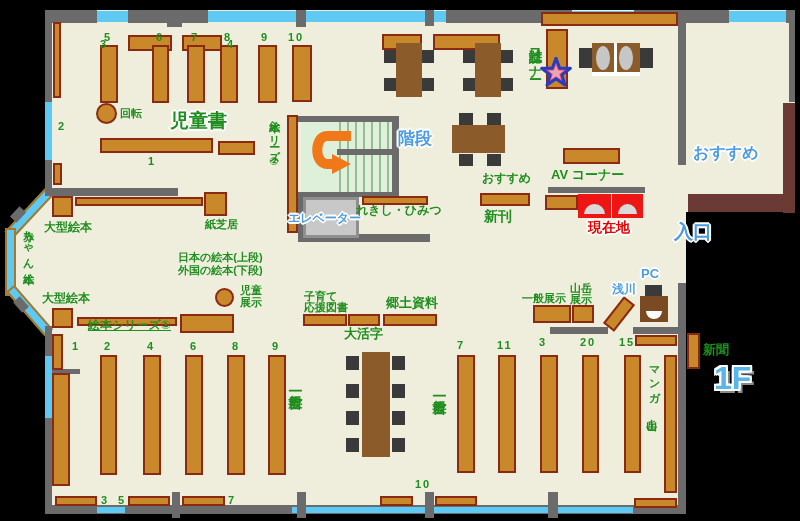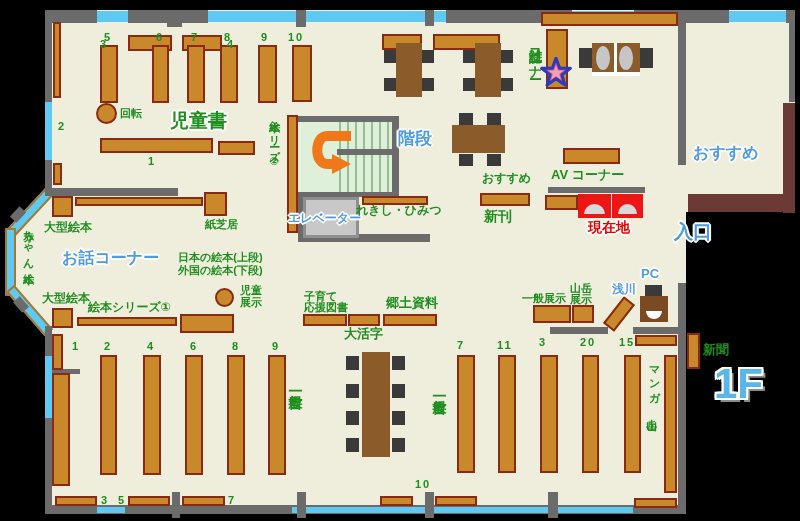--- a/index.html
+++ b/index.html
@@ -215,29 +215,28 @@
   <div class="gl num" style="left:191px;top:31px;">7</div>
   <div class="gl num" style="left:224px;top:31px;">8</div>
   <div class="gl num" style="left:261px;top:31px;">9</div>
   <div class="gl num" style="left:288px;top:31px;">10</div>
   <div class="gl num" style="left:58px;top:120px;">2</div>
   <div class="gl num" style="left:148px;top:155px;">1</div>
   <div class="gl" style="left:120px;top:107px;">回転</div>
   <div class="gl ol" style="left:170px;top:110px;font-size:19px;">児童書</div>
   <div class="gl" style="left:205px;top:218px;">紙芝居</div>
   <div class="gl" style="left:44px;top:221px;font-size:12px;">大型絵本</div>
-  <div class="bl ol" style="left:62px;top:248px;font-size:16px;">お話コーナー</div>
   <div class="gl vt" style="left:22px;top:222px;height:104px;">赤ちゃん絵本</div>
   <div class="gl vt" style="left:268px;top:112px;height:124px;">絵本シリーズ②</div>
   <div class="gl" style="left:178px;top:251px;">日本の絵本(上段)</div>
   <div class="gl" style="left:178px;top:264px;">外国の絵本(下段)</div>
   <div class="gl" style="left:240px;top:284px;">児童</div>
   <div class="gl" style="left:240px;top:296px;">展示</div>
   <div class="gl" style="left:42px;top:292px;font-size:12px;">大型絵本</div>
-  <div class="gl" style="left:88px;top:301px;font-size:12px;">絵本シリーズ①</div>
+  <div class="gl" style="left:88px;top:319px;font-size:12px;text-decoration:underline;">絵本シリーズ①</div>
   <div class="bl ol" style="left:398px;top:127px;font-size:17px;">階段</div>
   <div class="bl ol" style="left:288px;top:210px;font-size:12px;">エレベーター</div>
   <div class="gl" style="left:356px;top:204px;font-size:12px;">れきし・ひみつ</div>
   <div class="gl" style="left:482px;top:172px;font-size:12px;">おすすめ</div>
   <div class="gl" style="left:484px;top:208px;font-size:14px;">新刊</div>
   <div class="gl vt" style="left:527px;top:38px;height:96px;font-size:13px;">雑誌コーナー</div>
   <div class="gl" style="left:551px;top:168px;font-size:13px;">AV コーナー</div>
   <div class="rl ol" style="left:588px;top:219px;">現在地</div>
   <div class="bl ol" style="left:693px;top:143px;font-size:16px;">おすすめ</div>
   <div class="bl ol" style="left:674px;top:219px;font-size:19px;">入口</div>
@@ -263,15 +262,15 @@
   <div class="gl num" style="left:539px;top:336px;">3</div>
   <div class="gl num" style="left:580px;top:336px;">20</div>
   <div class="gl num" style="left:619px;top:336px;">15</div>
   <div class="gl num" style="left:101px;top:494px;">3</div>
   <div class="gl num" style="left:118px;top:494px;">5</div>
   <div class="gl num" style="left:228px;top:494px;">7</div>
   <div class="gl num" style="left:415px;top:478px;">10</div>
   <div class="gl vt" style="left:648px;top:358px;height:64px;">マンガ</div>
   <div class="gl vt" style="left:645px;top:410px;height:38px;">山岳</div>
   <div class="gl" style="left:703px;top:343px;font-size:13px;">新聞</div>
-  <div class="bl ol" style="left:714px;top:360px;font-size:42px;color:#59b6ea;text-shadow:-2px 0 #fff,2px 0 #fff,0 -2px #fff,0 2px #fff,-2px -2px #fff,2px -2px #fff,-2px 2px #fff,2px 2px #fff,4px 4px 0 #8a8a8a;">1F</div>
+  <div class="bl ol" style="left:714px;top:360px;font-size:32px;color:#59b6ea;text-shadow:-2px 0 #fff,2px 0 #fff,0 -2px #fff,0 2px #fff,-2px -2px #fff,2px -2px #fff,-2px 2px #fff,2px 2px #fff,4px 4px 0 #8a8a8a;">1F</div>
 
 </div>
 
 </body></html>

